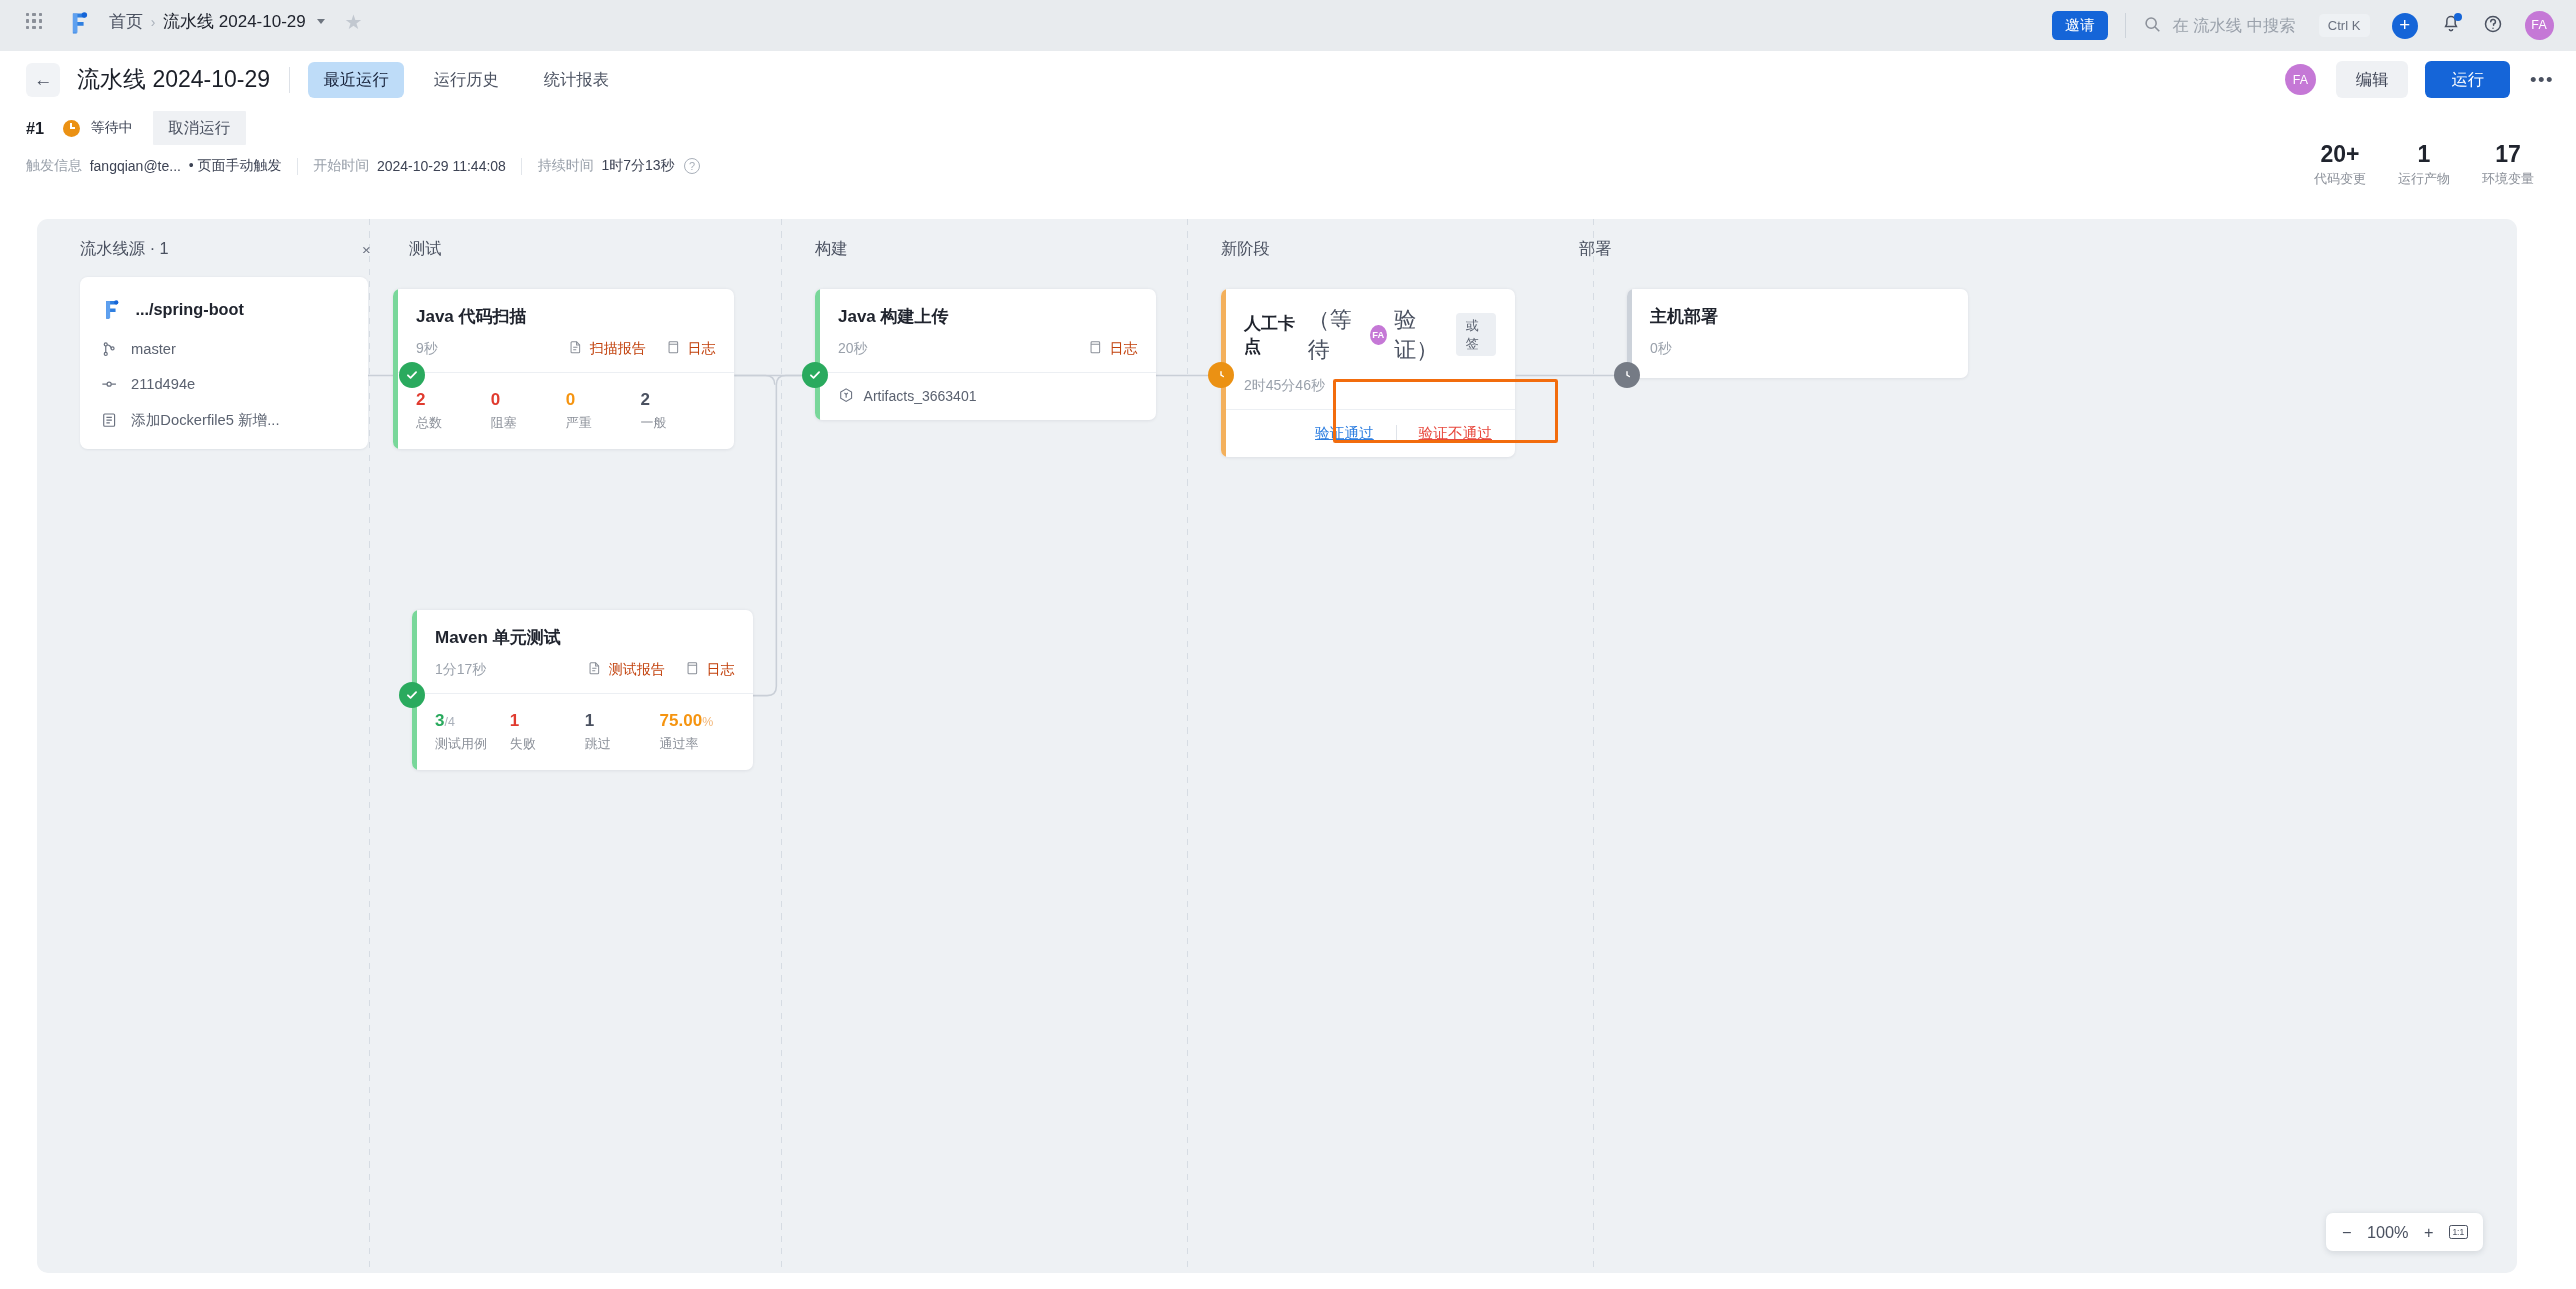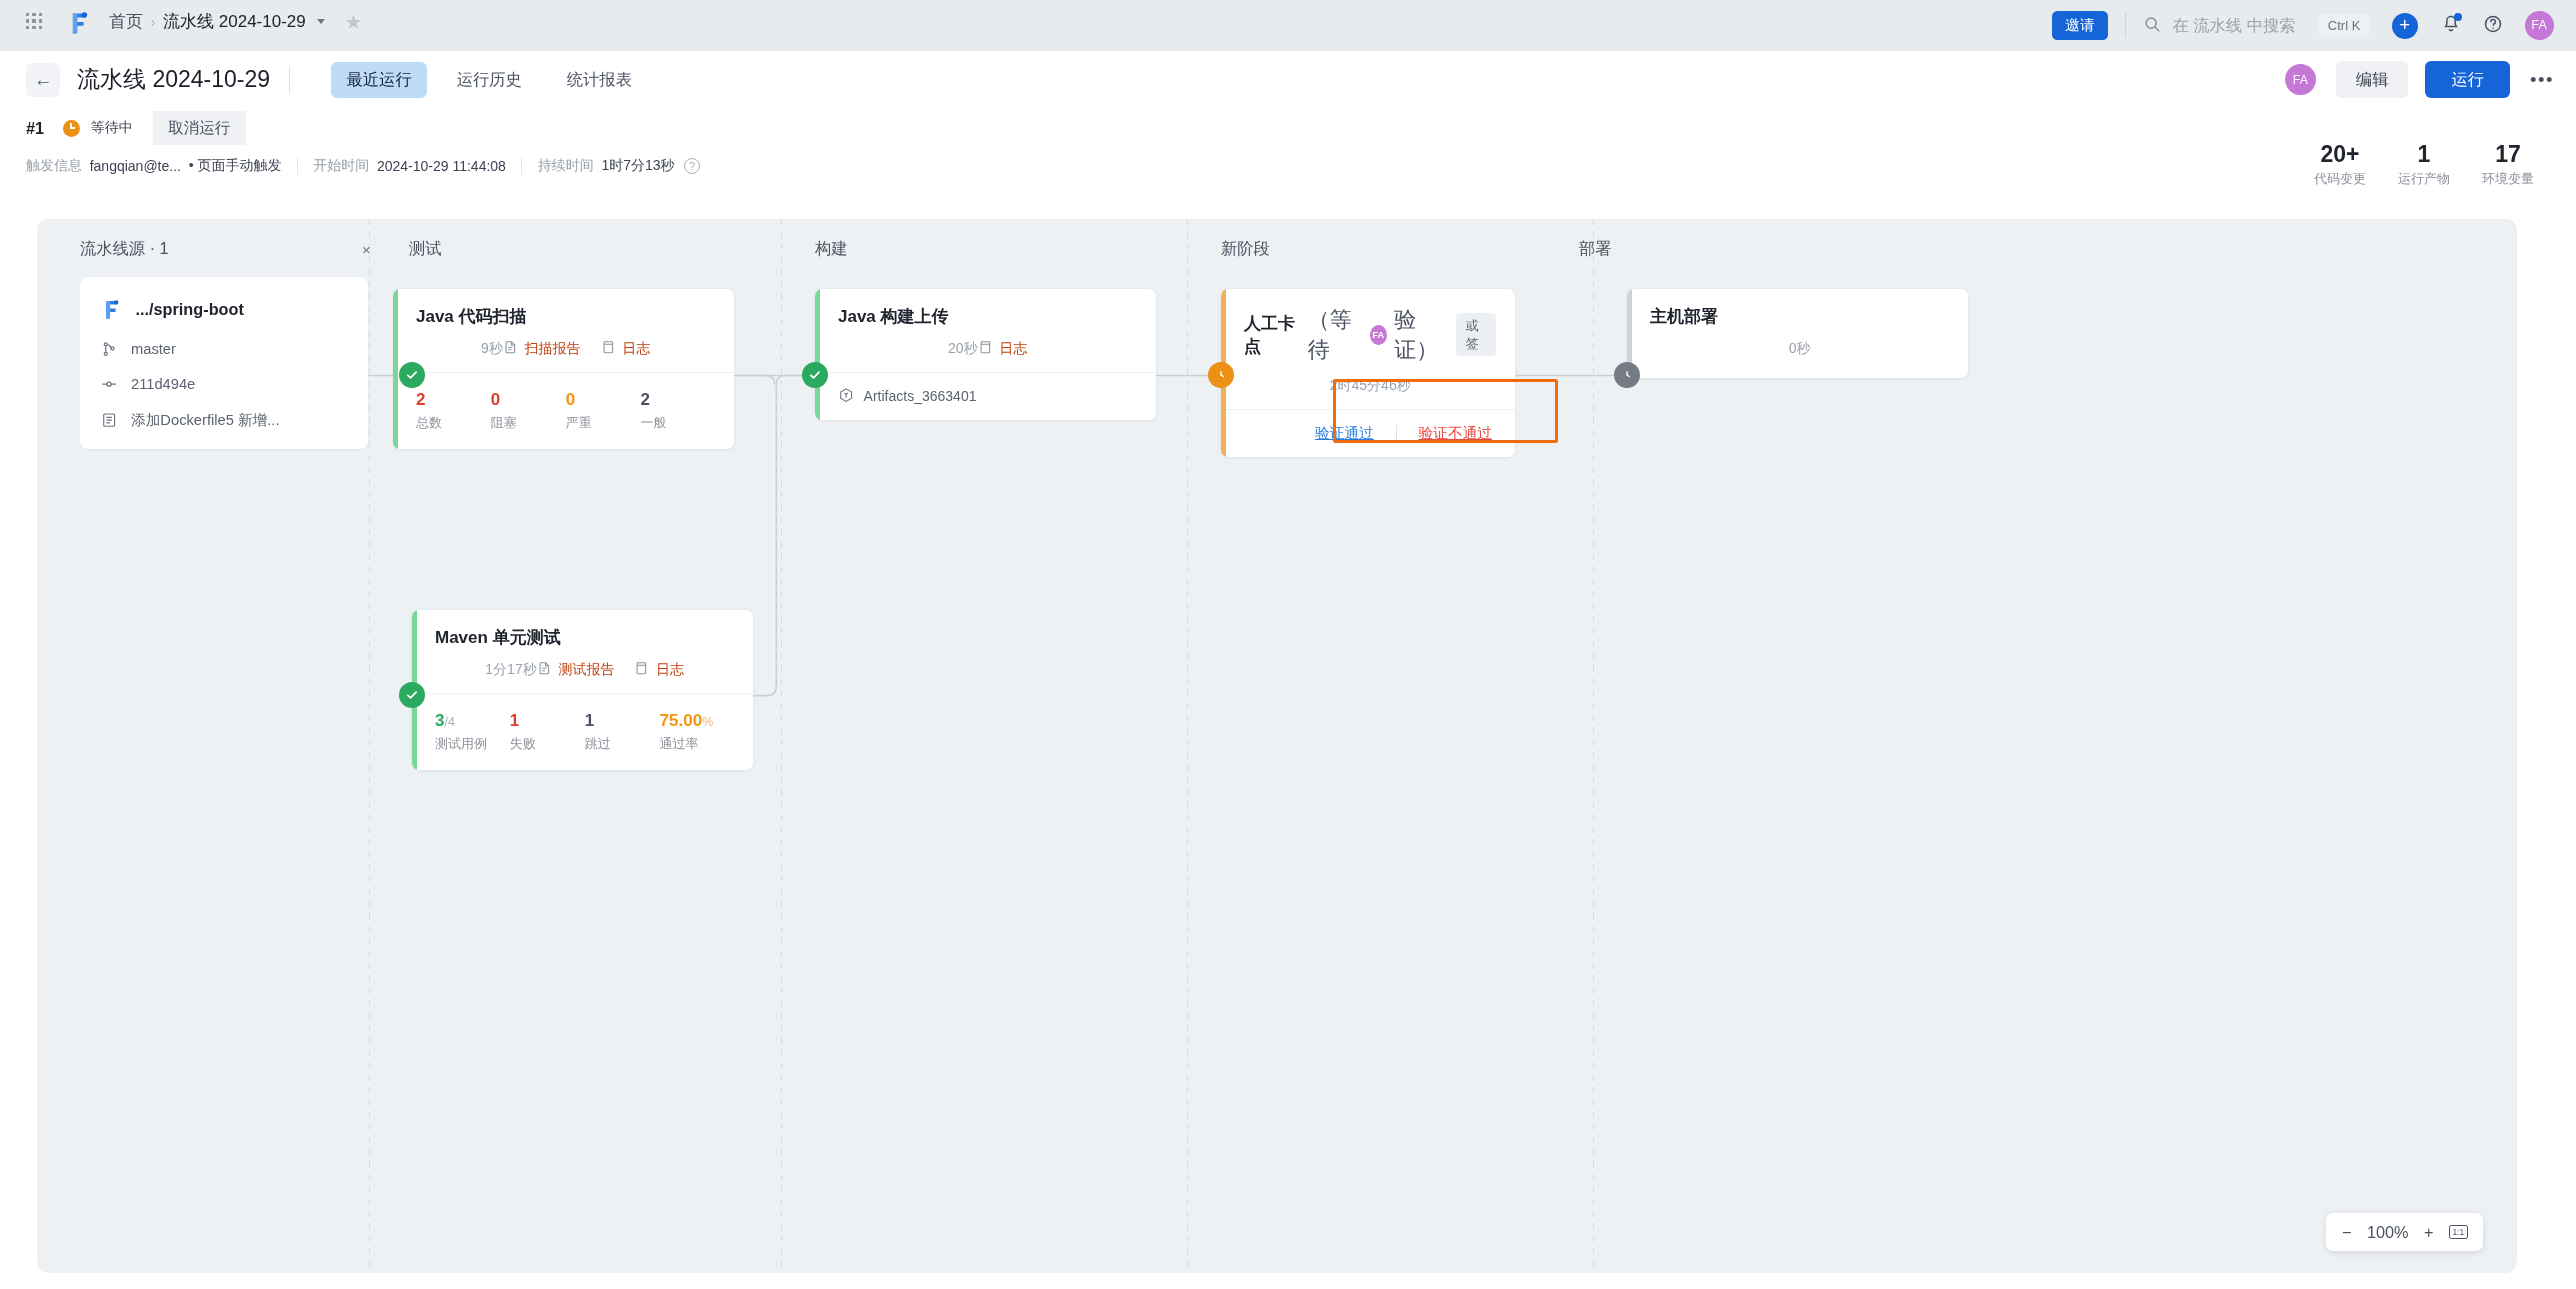--- a/index.html
+++ b/index.html
@@ -45,21 +45,21 @@
   .help { margin-left:22px; cursor:pointer; }
   .avatar-sm { width:29.4px;height:29.4px;border-radius:50%;background:#c578d6;color:#fff;
     font-size:12.4px;display:flex;align-items:center;justify-content:center;margin-left:22px;cursor:pointer;letter-spacing:0.4px;}
 
   
   .subhead { position:relative; background:#fff; padding:0 26px; height:57px; display:flex; align-items:center; }
   .back-btn { width:34px;height:34px;border-radius:6.2px;background:#f1f3f6;display:flex;
     align-items:center;justify-content:center;color:#4a5160;font-size:18.6px;cursor:pointer;}
   .page-title { font-size:23px; color:#1b1f28; margin-left:17px; font-weight:400; white-space:nowrap; }
   .vsep { width:0.8px; height:26px; background:#dde1e7; margin:0 18.6px; }
-  .tabs { display:flex; align-items:center; gap:0;margin-left:23px; }
+  .tabs { display:flex; align-items:center; gap:0; }
   .tab { font-size:16.3px; color:#4a5160; padding:7px 15.5px; border-radius:6.2px; cursor:pointer; white-space:nowrap; }
   .tab.active { background:#bedcf8; color:#17223a; }
   .tab + .tab { margin-left:14px; }
   .subhead-right { position:absolute; right:22px; top:0; height:57px; display:flex; align-items:center; }
   .avatar-md { width:31px;height:31px;border-radius:50%;background:#c578d6;color:#fff;font-size:12.4px;
     display:flex;align-items:center;justify-content:center;cursor:pointer;}
   .btn-ghost { background:#eff1f4; color:#3d4354; font-size:16.3px; border-radius:6.2px; padding:7.7px 20px;
     margin-left:20px; cursor:pointer; }
   .btn-primary { background:#1565d8; color:#fff; font-size:16.3px; border-radius:6.2px; padding:7.7px 26px;
     margin-left:17px; cursor:pointer; }
@@ -113,21 +113,21 @@
   
   .jobcard { position:absolute; background:#fff; border-radius:7px; overflow:hidden;
     box-shadow:0 0.8px 3.1px rgba(20,30,50,.08); }
   .jobcard .bar { position:absolute; left:0; top:0; bottom:0; width:5.4px; }
   .jobcard .top { padding:15.5px 18.6px 14px 23px; }
   .jobtitle { font-size:17px; color:#20242e; font-weight:700; display:flex; align-items:center; gap:7.7px; }
   .jobtitle .sub { font-size:22px; color:#4a5160; font-weight:400; }
   .chip { background:#eceff3; color:#5b6270; font-size:13px; border-radius:3.9px; padding:3.1px 9.3px; font-weight:400; }
   .avatar-xs { width:20px;height:20px;border-radius:50%;background:#c578d6;color:#fff;font-size:9.3px;
     display:inline-flex;align-items:center;justify-content:center;vertical-align:middle;}
-  .jobmeta { display:flex; align-items:center; justify-content:center; margin-top:12.4px; }
+  .jobmeta { display:flex; align-items:center; justify-content:space-between; margin-top:12.4px; }
   .dur { font-size:14px; color:#9aa1ab; }
   .links { display:flex; align-items:center; gap:20px; }
   .mini-link { display:flex; align-items:center; gap:7px; font-size:14px; color:#c2410c; cursor:pointer; }
   .divline { height:0.8px; background:#eceff3; }
   .metrics { display:flex; padding:18.6px 18.6px 17px 23px; gap:0; }
   .metric { flex:1; }
   .metric .v { font-size:17px; font-weight:700; line-height:1.1; }
   .metric .v small { font-size:12.4px; font-weight:400; color:#a9b0ba; }
   .metric .k { font-size:13px; color:#8b9099; margin-top:3.9px; }
   .artifacts { display:flex; align-items:center; gap:9.3px; padding:14px 18.6px 14px 23px; font-size:14px; color:#5b6270; cursor:pointer; }

